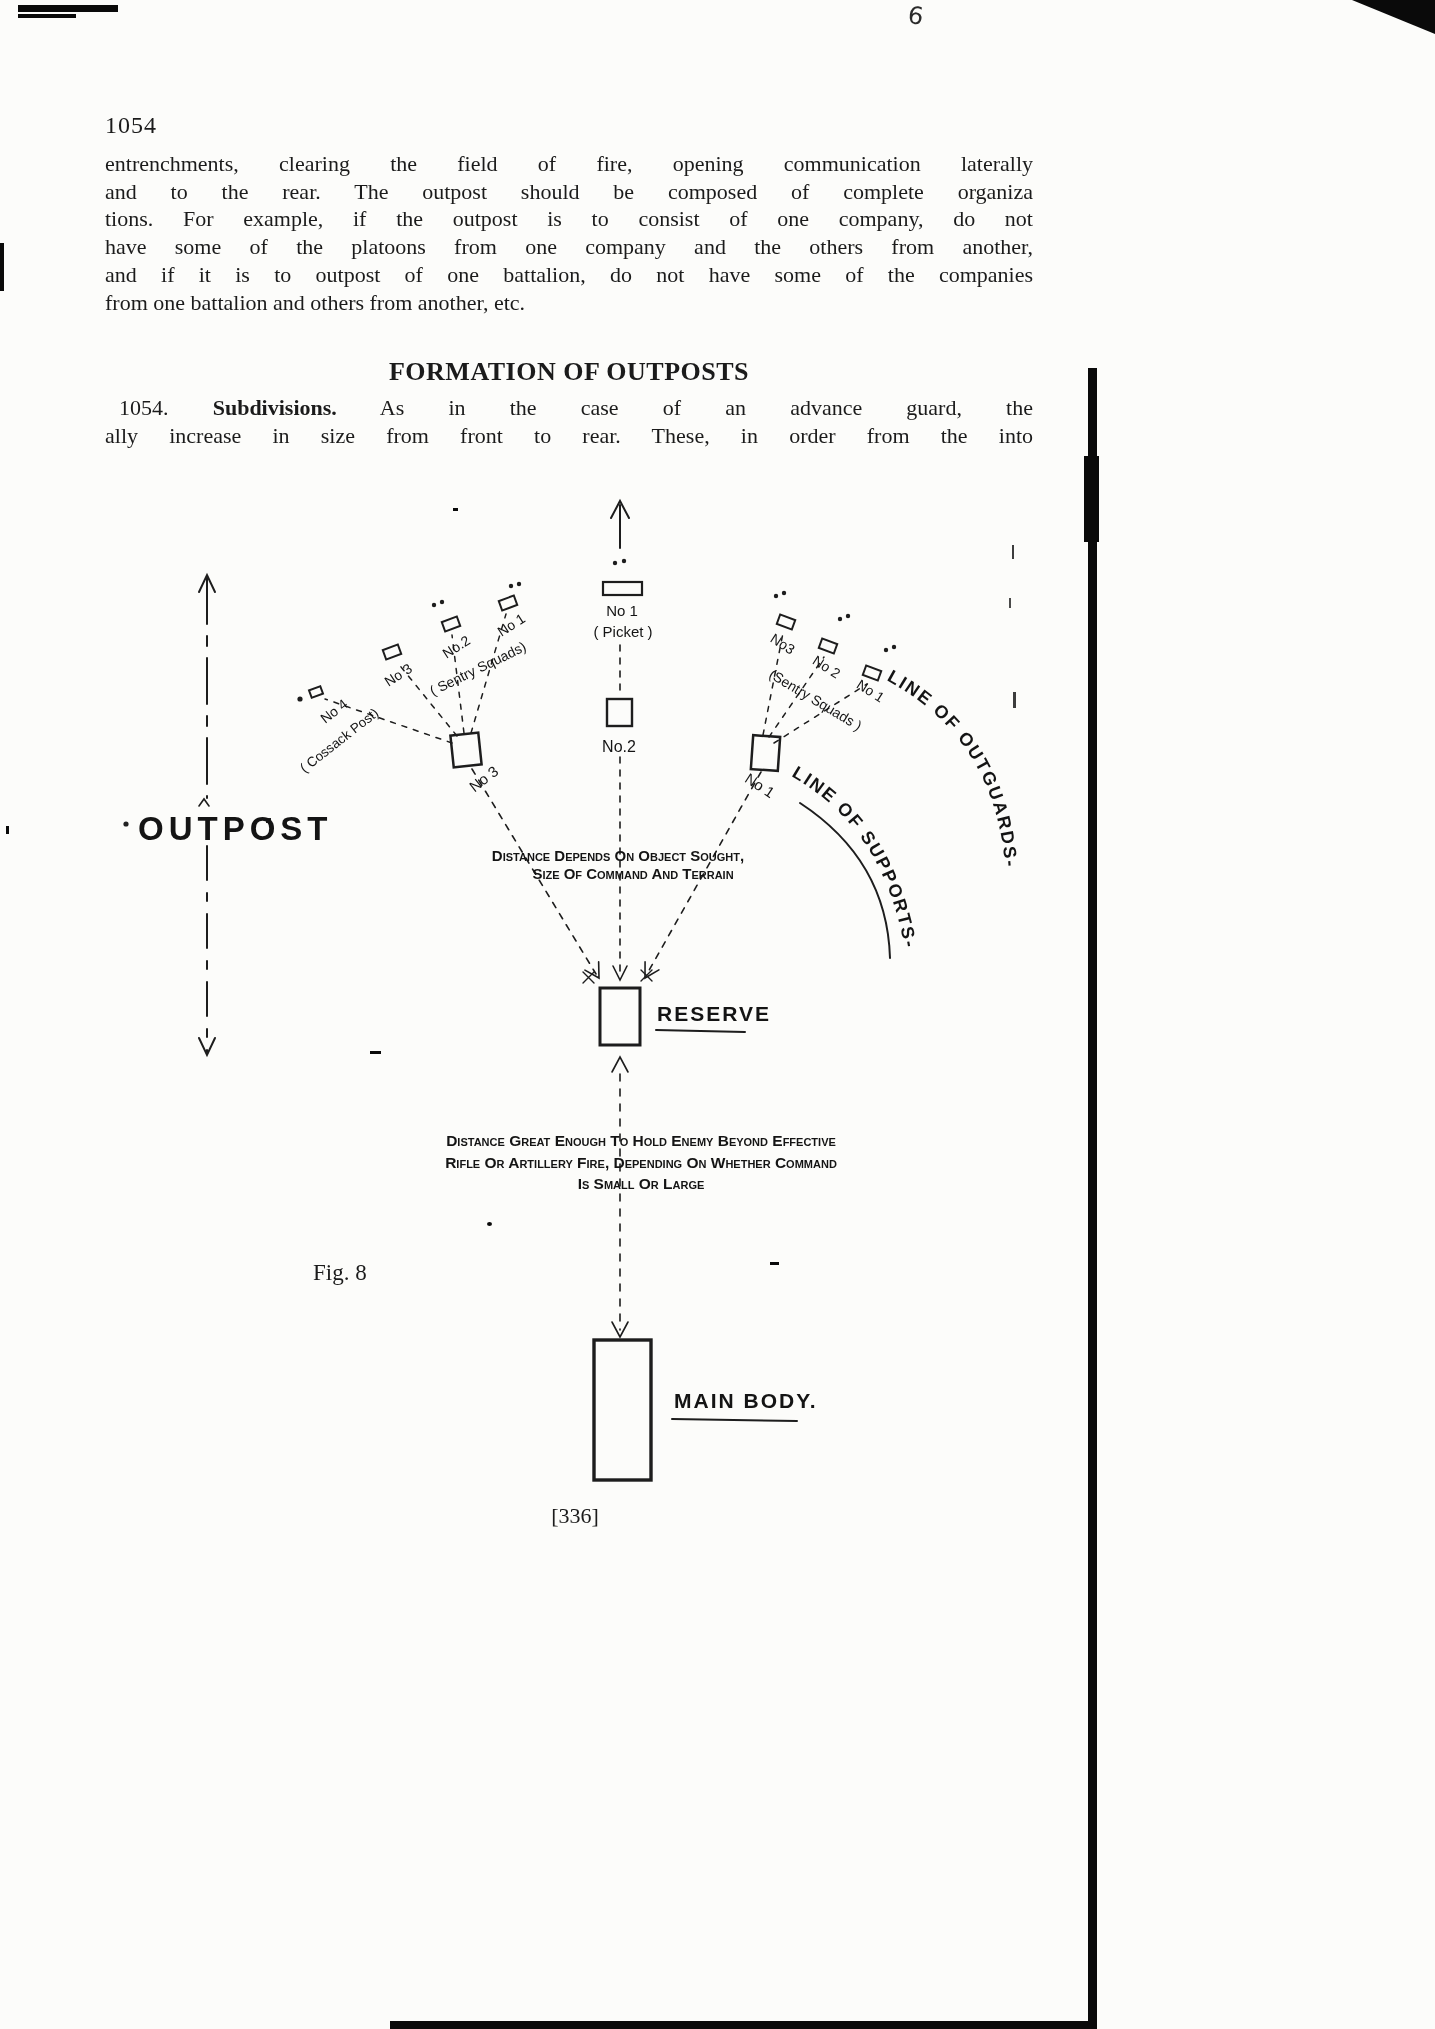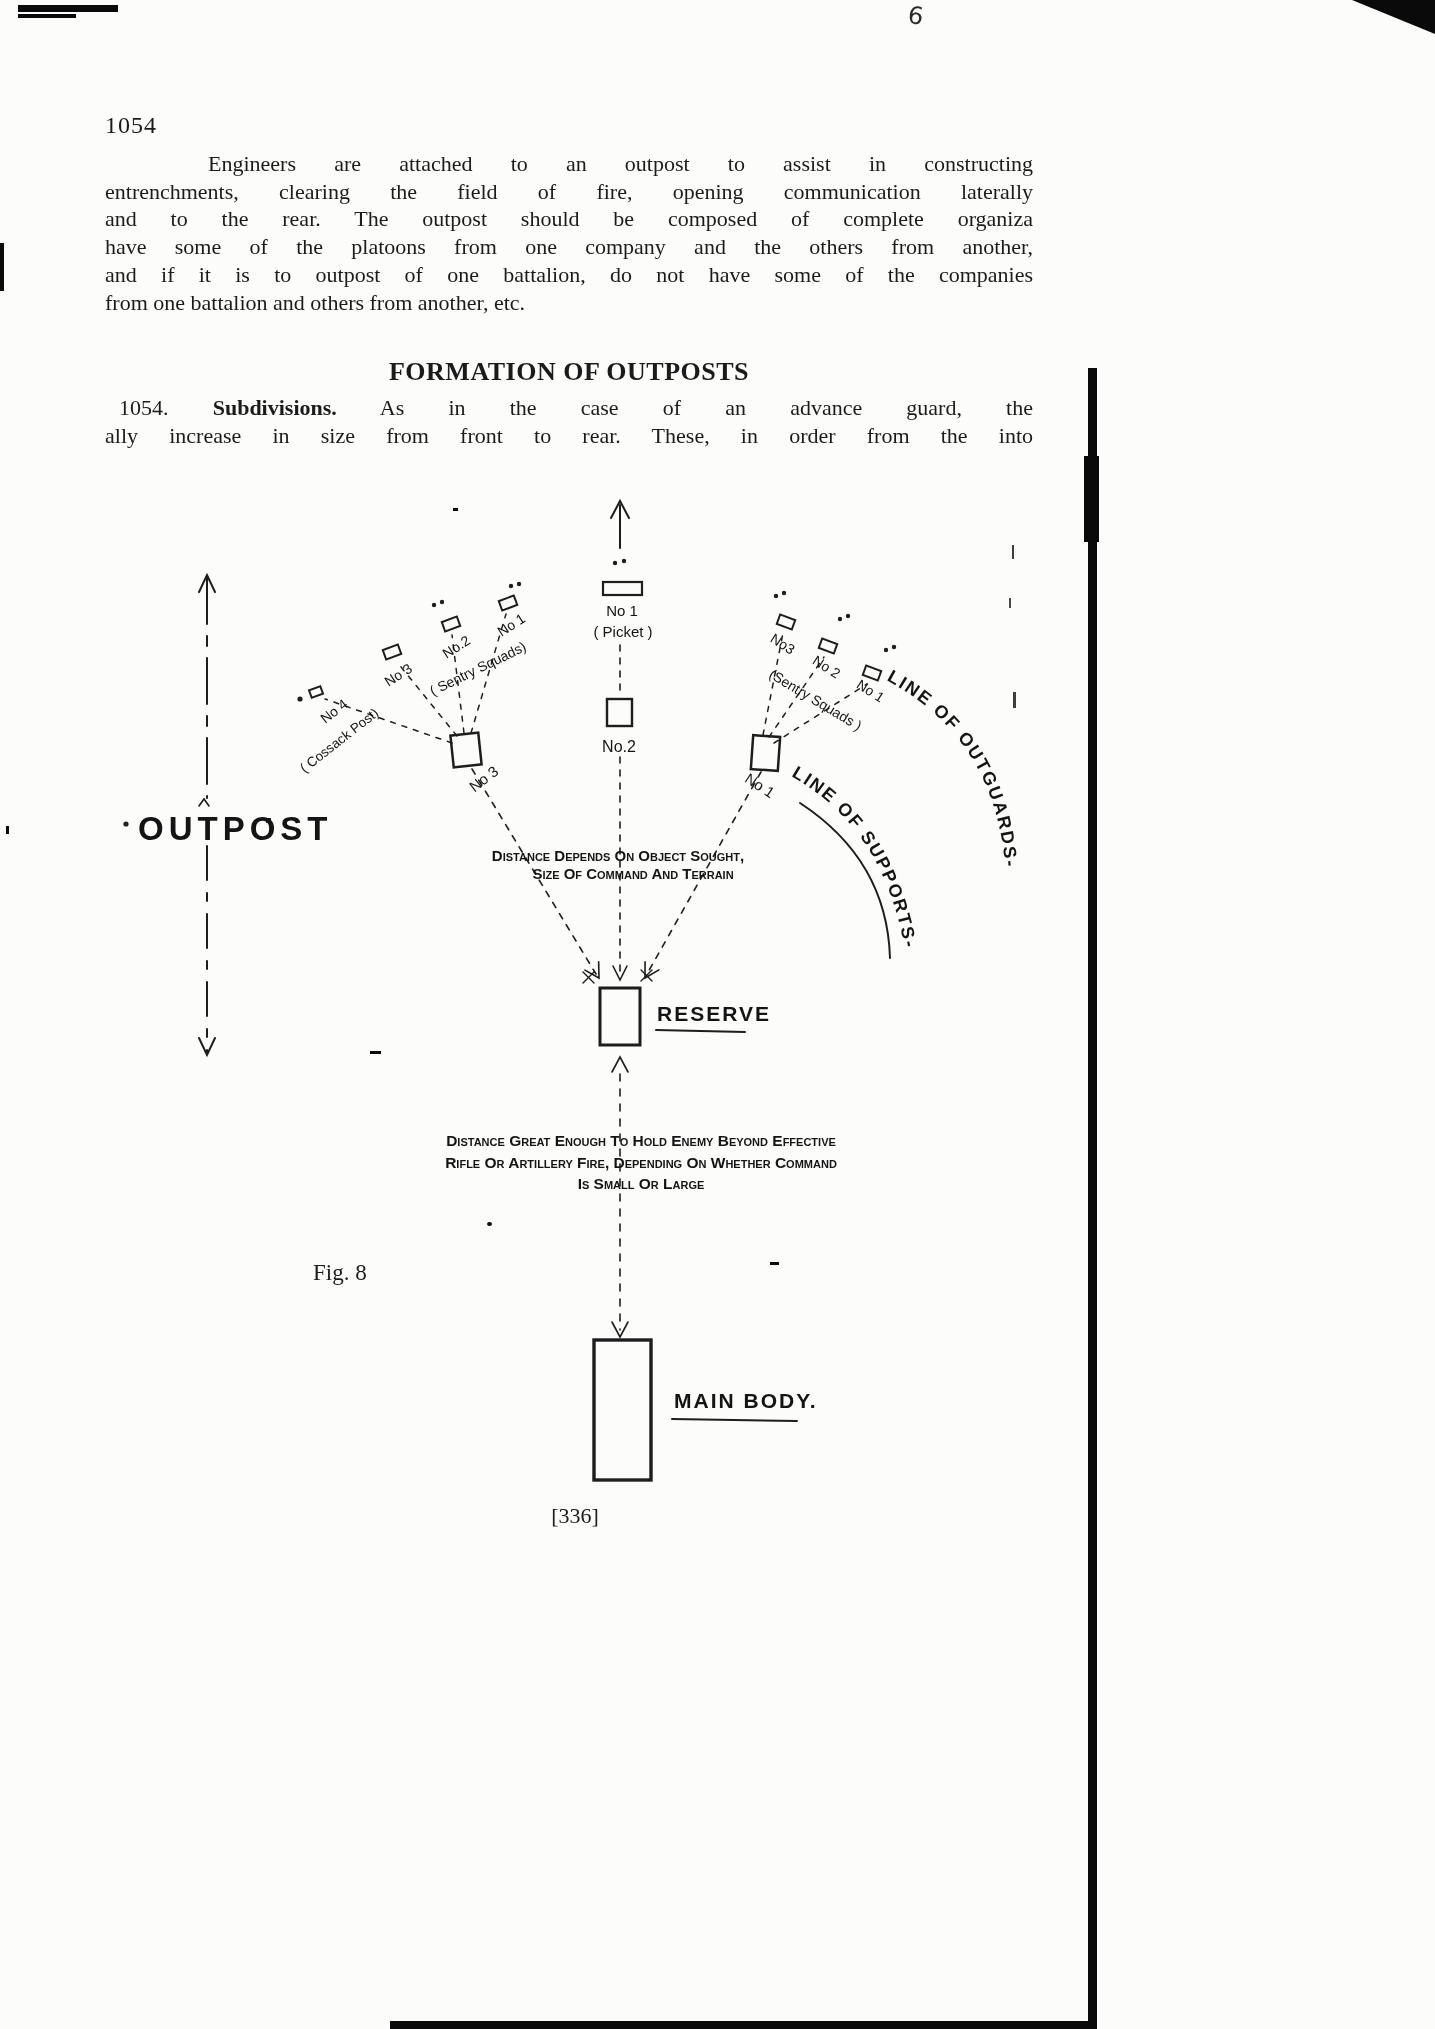--- a/index.html
+++ b/index.html
@@ -66,23 +66,23 @@
   <div class="artifact a-m3"></div>
   <div class="artifact a-dash1"></div>
   <div class="artifact a-dot1"></div>
   <div class="artifact a-dot2"></div>
   <div class="artifact a-dot3"></div>
   <div class="handwritten">6</div>
 
   <div class="page-number">1054</div>
 
   <div class="para para1">
-    <div class="line jline indent">Engineers are attached to an outpost to assist in constructing</div>
     <div class="line jline">entrenchments, clearing the field of fire, opening communication laterally</div>
     <div class="line jline">and to the rear.  The outpost should be composed of complete organiza</div>
+    <div class="line jline">tions.  For example, if the outpost is to consist of one company, do not</div>
     <div class="line jline">have some of the platoons from one company and the others from another,</div>
     <div class="line jline">and if it is to outpost of one battalion, do not have some of the companies</div>
     <div class="line">from one battalion and others from another, etc.</div>
   </div>
 
   <div class="heading">FORMATION OF OUTPOSTS</div>
 
   <div class="para para2">
     <div class="line jline l1">
       <span>1054.</span>

